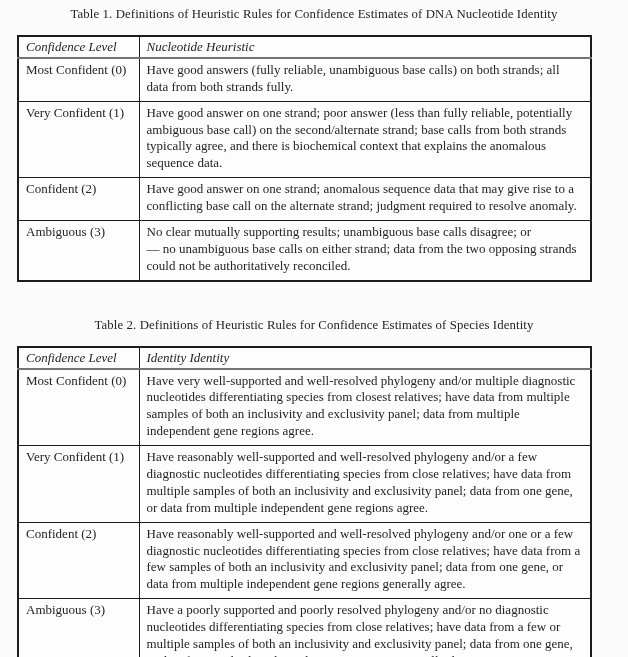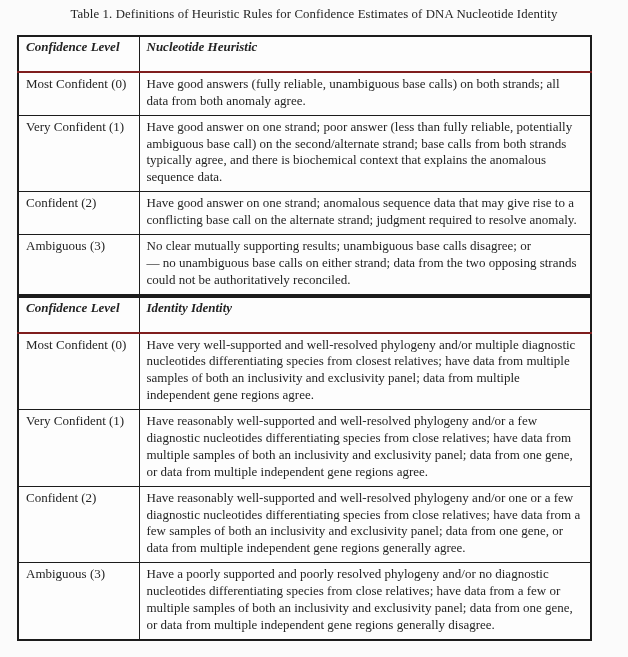--- a/index.html
+++ b/index.html
@@ -41,25 +41,25 @@
   table.conf-table th,
   table.conf-table td {
     border: 1px solid #1c1c1c;
     vertical-align: top;
     text-align: left;
     font-size: 13px;
     line-height: 1.3;
     padding: 3px 8px 5px 7px;
   }
   table.conf-table thead th {
-    font-weight: bold;
+    font-weight: normal;
     font-style: italic;
-    border-bottom: 2px solid #7f1d1d;
+    border-bottom: 2px solid #737373;
     padding-top: 2px;
-    padding-bottom: 15px;
+    padding-bottom: 1px;
   }
   col.c-level { width: 121px; }
   col.c-def   { width: 452px; }
   td.col-def  { white-space: pre-line; }
 </style>
 </head>
 <body>
 
 <div class="page">
 
@@ -72,38 +72,39 @@
       </colgroup>
     <thead>
       <tr>
         <th>Confidence Level</th>
         <th>Nucleotide Heuristic</th>
       </tr>
     </thead>
     <tbody>
         <tr>
           <td class="col-level">Most Confident (0)</td>
-          <td class="col-def">Have good answers (fully reliable, unambiguous base calls) on both strands; all data from both anomaly agree.</td>
+          <td class="col-def">Have good answers (fully reliable, unambiguous base calls) on both strands; all data from both strands fully.</td>
         </tr>
         <tr>
           <td class="col-level">Very Confident (1)</td>
           <td class="col-def">Have good answer on one strand; poor answer (less than fully reliable, potentially ambiguous base call) on the second/alternate strand; base calls from both strands typically agree, and there is biochemical context that explains the anomalous sequence data.</td>
         </tr>
         <tr>
           <td class="col-level">Confident (2)</td>
           <td class="col-def">Have good answer on one strand; anomalous sequence data that may give rise to a conflicting base call on the alternate strand; judgment required to resolve anomaly.</td>
         </tr>
         <tr>
           <td class="col-level">Ambiguous (3)</td>
           <td class="col-def">No clear mutually supporting results; unambiguous base calls disagree; or
 — no unambiguous base calls on either strand; data from the two opposing strands could not be authoritatively reconciled.</td>
         </tr>
       </tbody>
   </table>
 
+  <p class="table-title second">Table 2. Definitions of Heuristic Rules for Confidence Estimates of Species Identity</p>
 
   <table class="conf-table">
     <colgroup>
         <col class="c-level">
         <col class="c-def">
       </colgroup>
     <thead>
       <tr>
         <th>Confidence Level</th>
         <th>Identity Identity</th>

